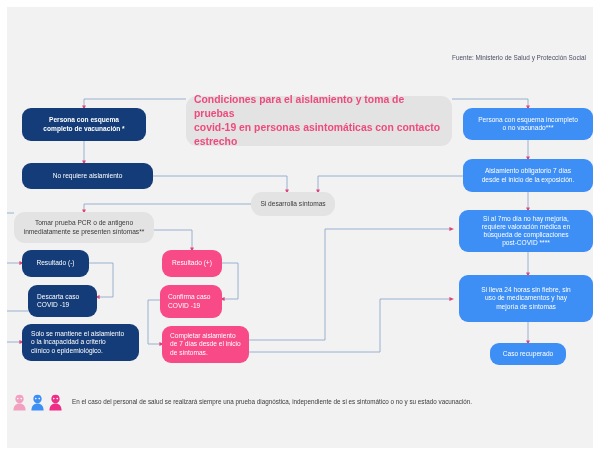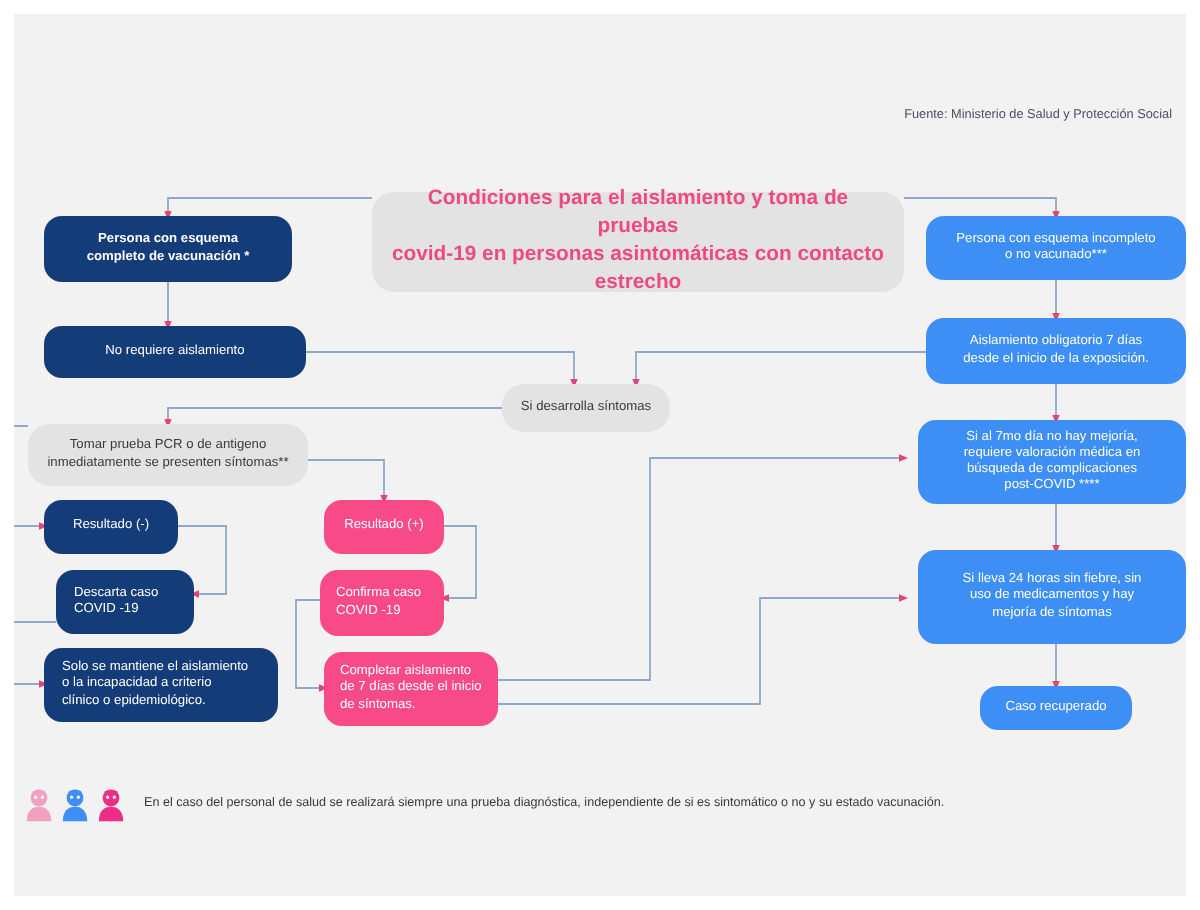--- a/index.html
+++ b/index.html
@@ -80,21 +80,20 @@
     position: absolute;
     left: 186px;
     top: 96px;
     width: 266px;
     height: 50px;
     background: #e3e3e3;
     border-radius: 11px;
     display: flex;
     align-items: center;
     justify-content: center;
-    text-align: center;
     z-index: 20;
     padding: 2px 8px;
     box-sizing: border-box;
   }
   #title-text {
     color: #ef4a7d;
     font-weight: bold;
     font-size: 10.4px;
     line-height: 1.35;
     white-space: pre-line;

